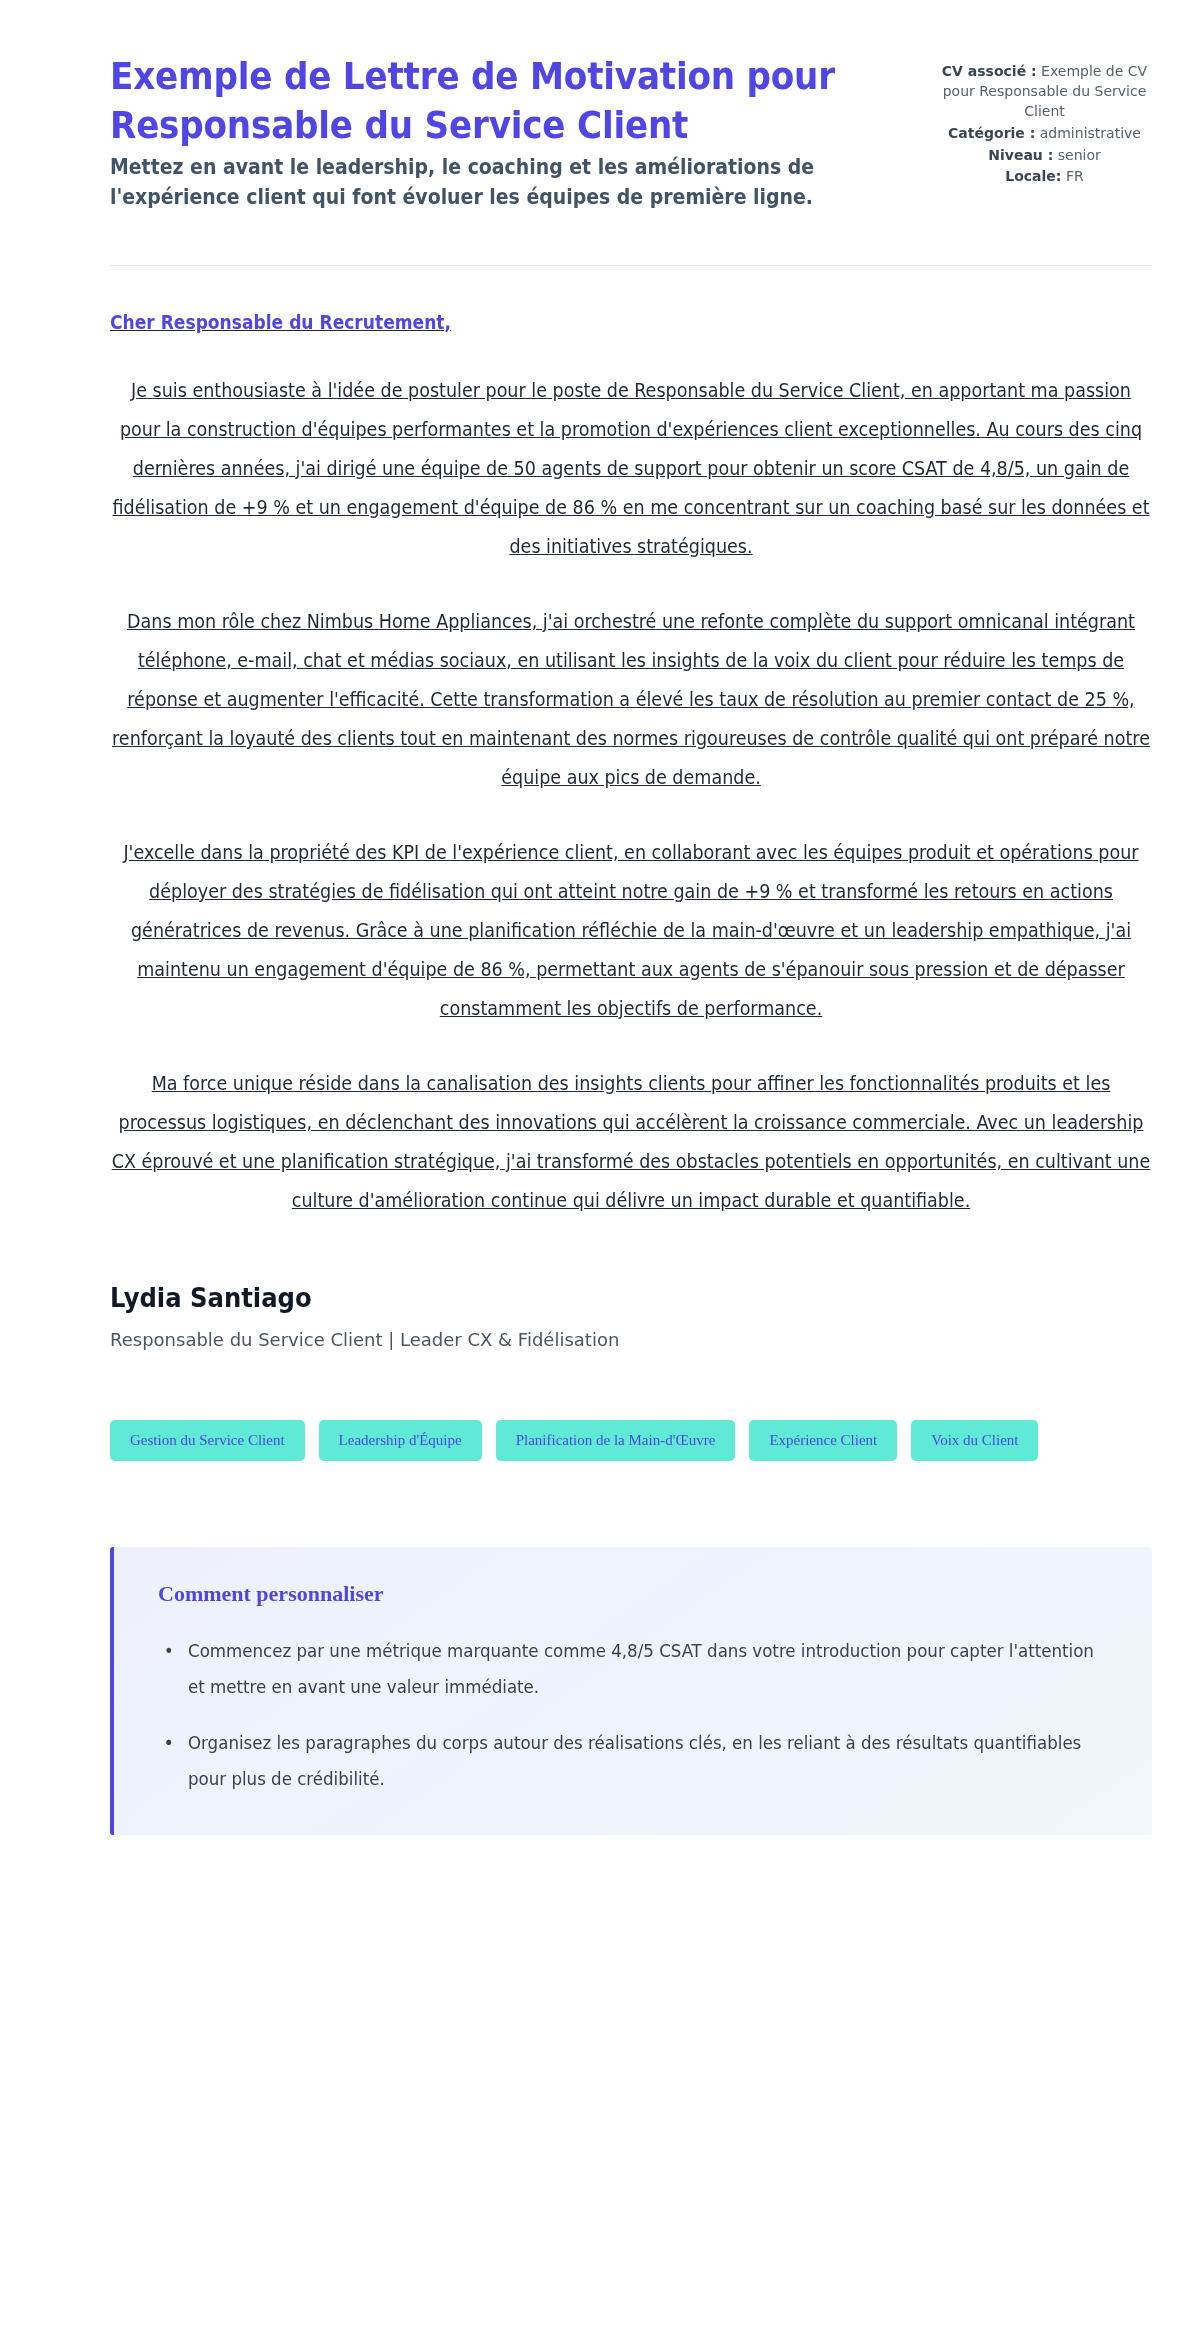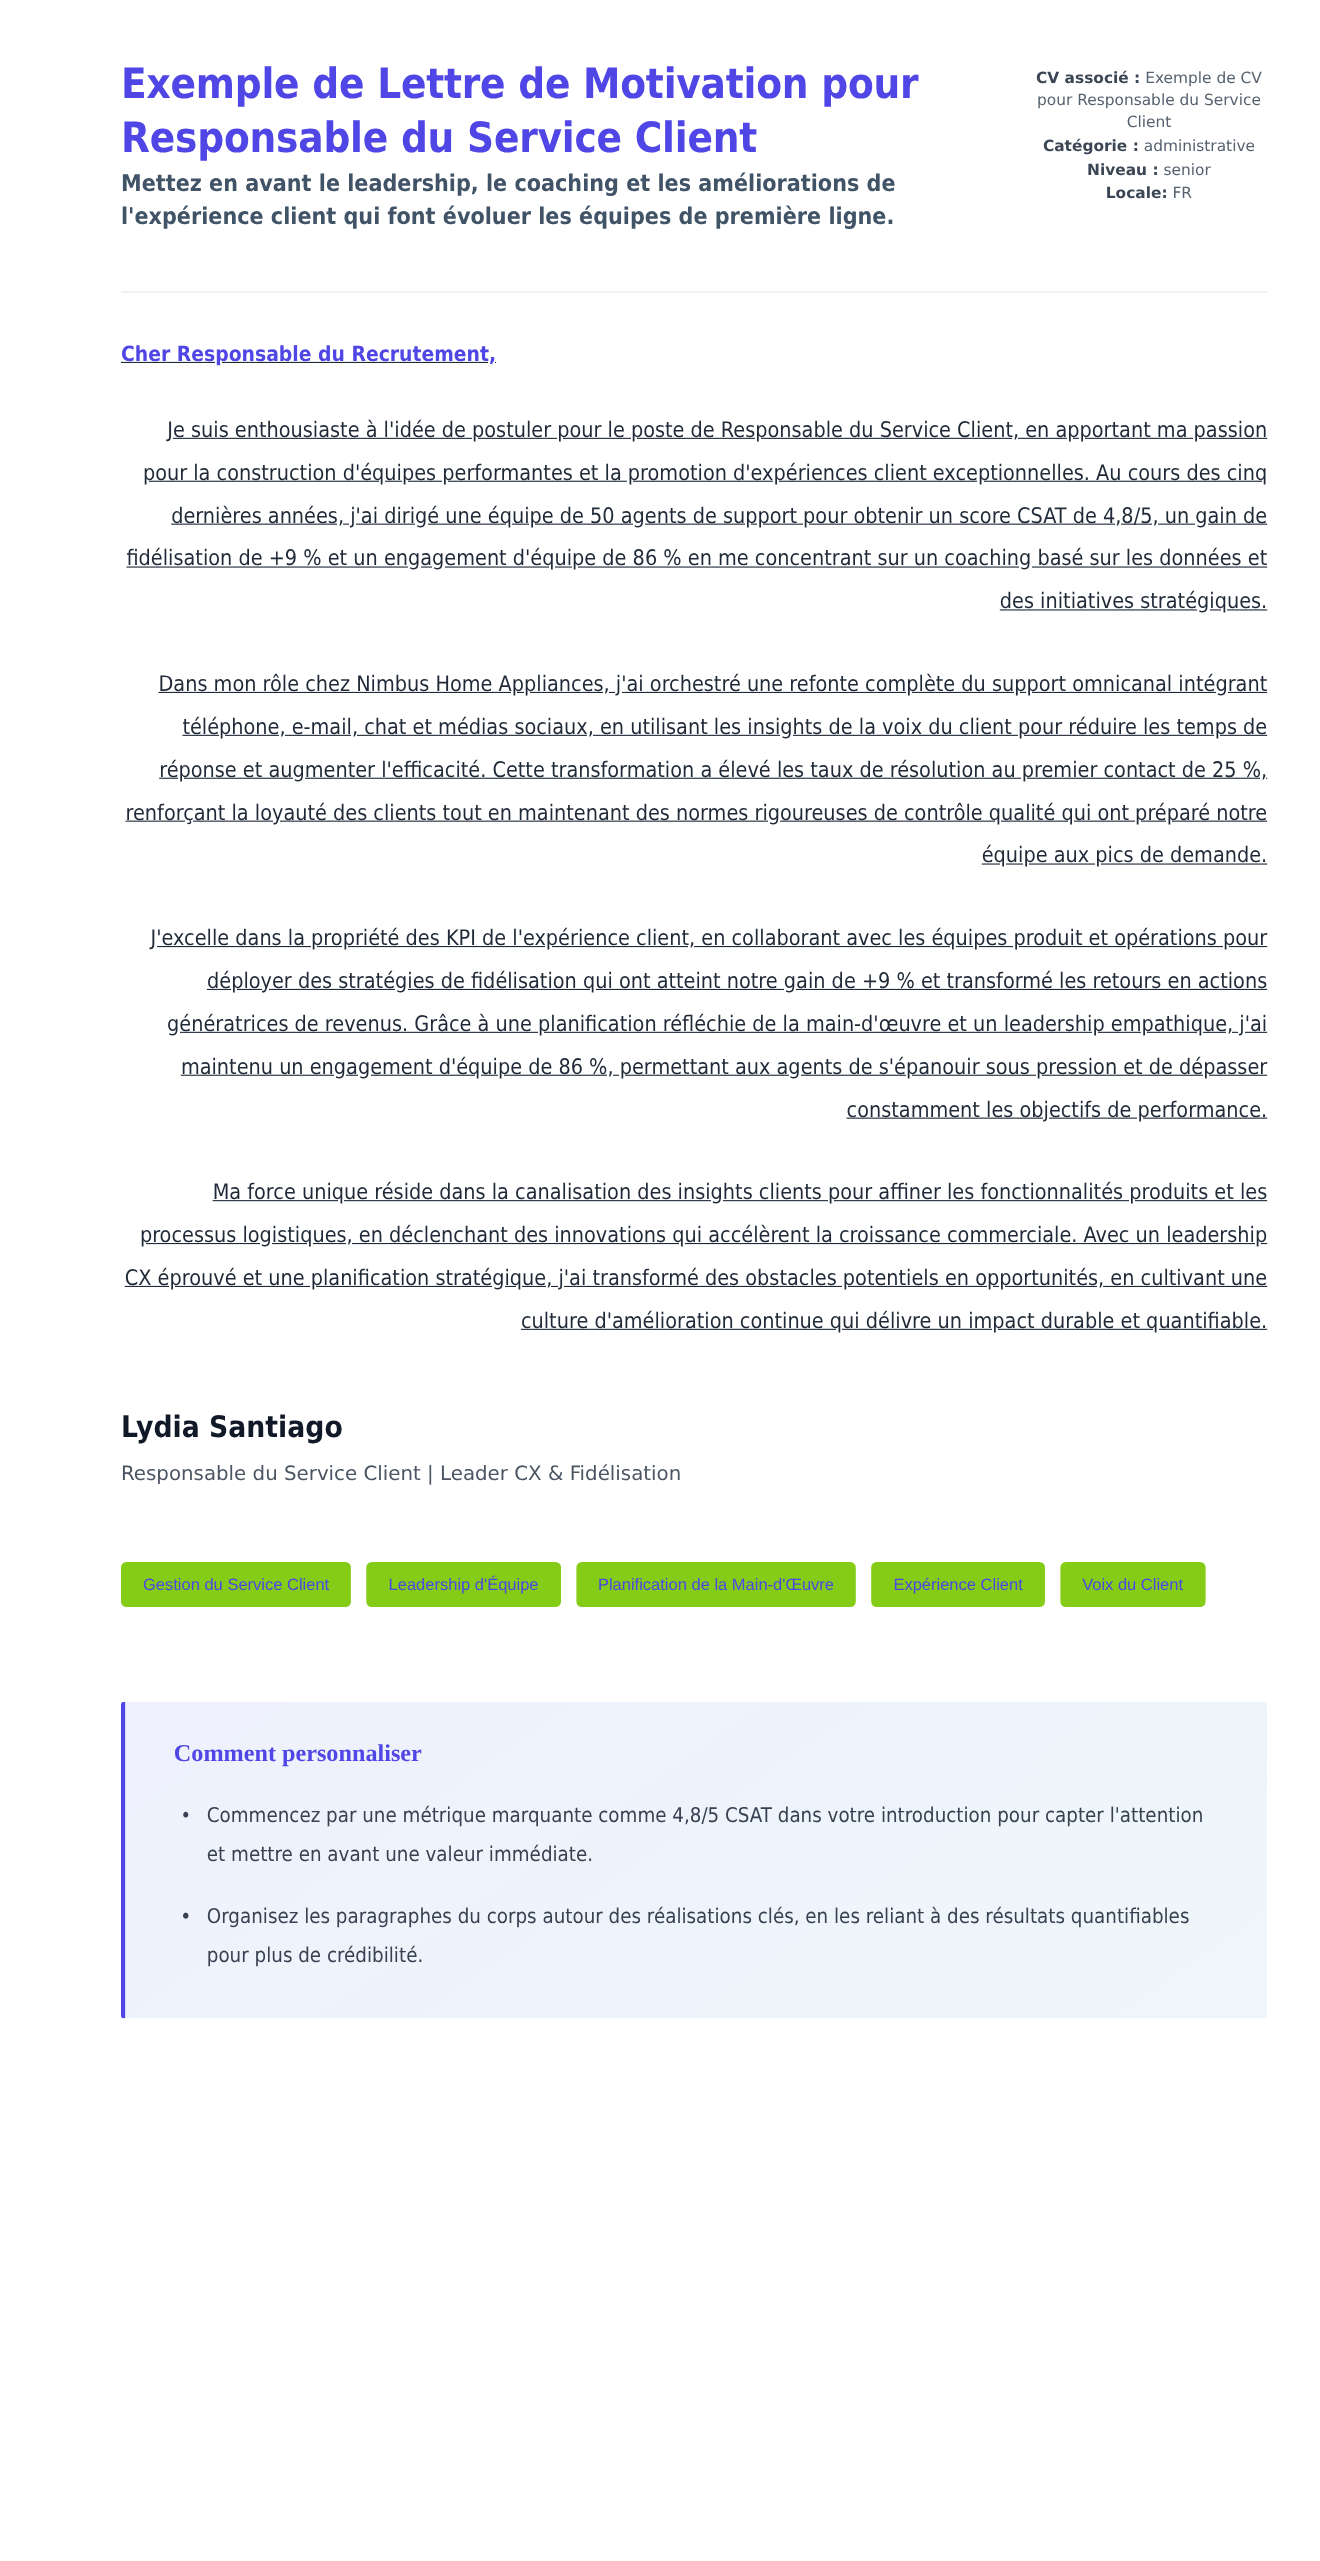--- a/index.html
+++ b/index.html
@@ -84,21 +84,21 @@
     font-weight: 700;
     color: #4f46e5;
     margin: 0 0 38px 0;
   }
   .para {
     font-family: "DejaVu Sans Condensed", "Liberation Sans Narrow", "Liberation Sans", sans-serif;
     font-size: 19.5px;
     line-height: 2.0;
     color: #1f2937;
     margin: 0 0 36px 0;
-    text-align: right;
+    text-align: center;
   }
 
   
   .signature {
     margin-top: 62px;
   }
   .sig-name {
     font-family: "DejaVu Sans Condensed", "Liberation Sans Narrow", "Liberation Sans", sans-serif;
     font-size: 27px;
     font-weight: 700;
@@ -114,23 +114,23 @@
 
   
   .tags {
     display: flex;
     flex-wrap: wrap;
     gap: 12px 14px;
     margin-top: 70px;
     max-width: 1010px;
   }
   .tag {
-    background: #84cc16;
-    color: #4f46e5;
-    font-family: Liberation Sans, sans-serif;
+    background: #5eead4;
+    color: #4f46e5;
+    font-family: Liberation Serif, serif;
     font-size: 15px;
     line-height: 1;
     padding: 13px 20px;
     border-radius: 5px;
     white-space: nowrap;
   }
 
   
   .callout {
     margin-top: 86px;

